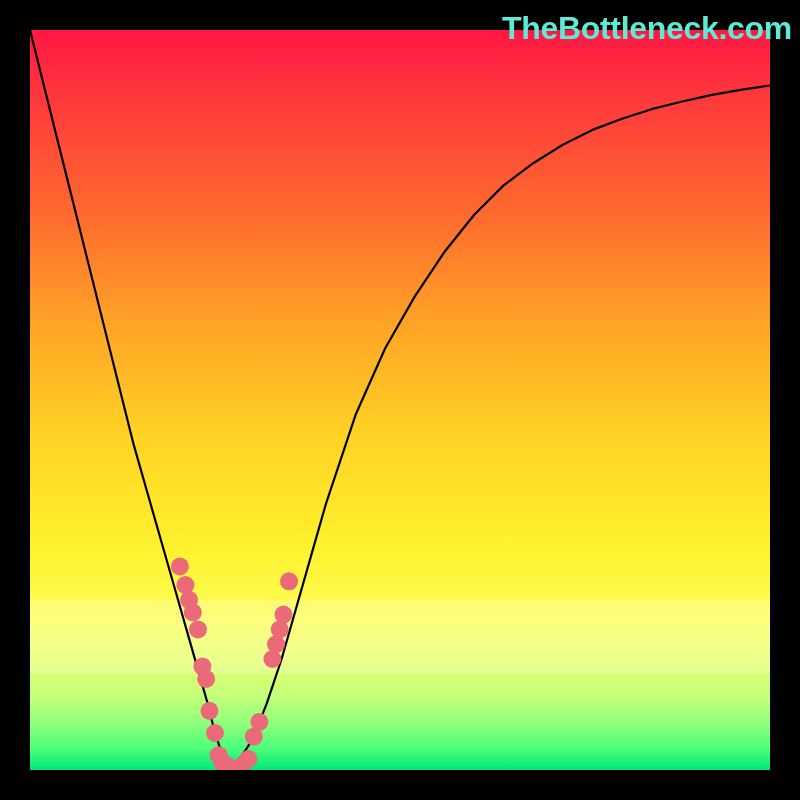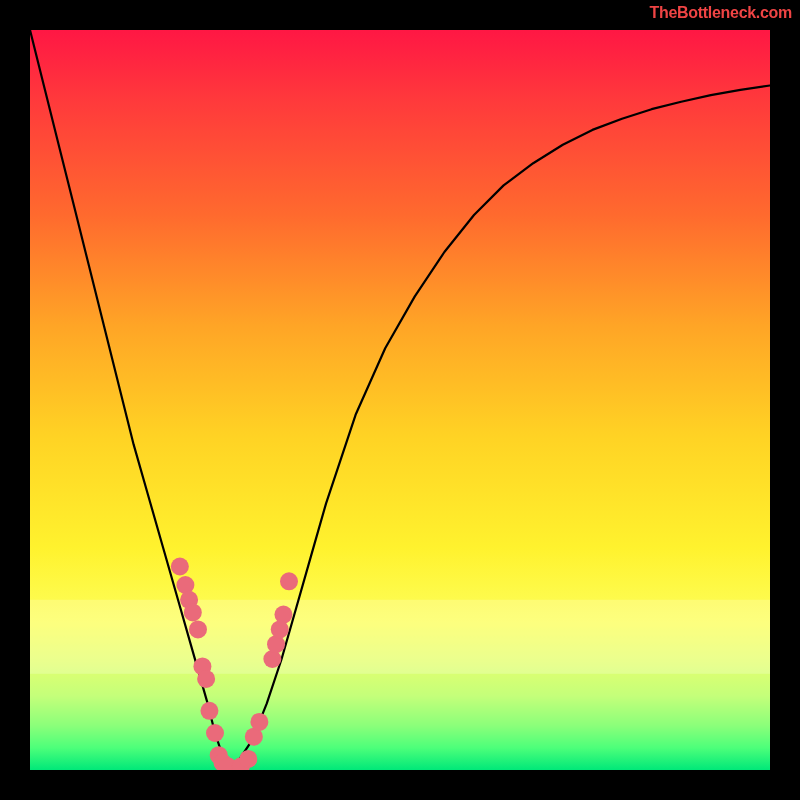--- a/index.html
+++ b/index.html
@@ -20,24 +20,24 @@
   .plot {
     position: absolute;
     left: 30px;
     top: 30px;
     width: 740px;
     height: 740px;
     overflow: hidden;
   }
   .watermark {
     position: absolute;
-    top: 4px;
+    top: 10px;
     right: 8px;
-    color: #ef4444;
-    font-size: 16px;
+    color: #5eead4;
+    font-size: 32px;
     font-weight: bold;
     letter-spacing: -0.3px;
     z-index: 50;
   }
   svg { display: block; }
 </style>
 </head>
 <body>
 
 <div class="frame">

